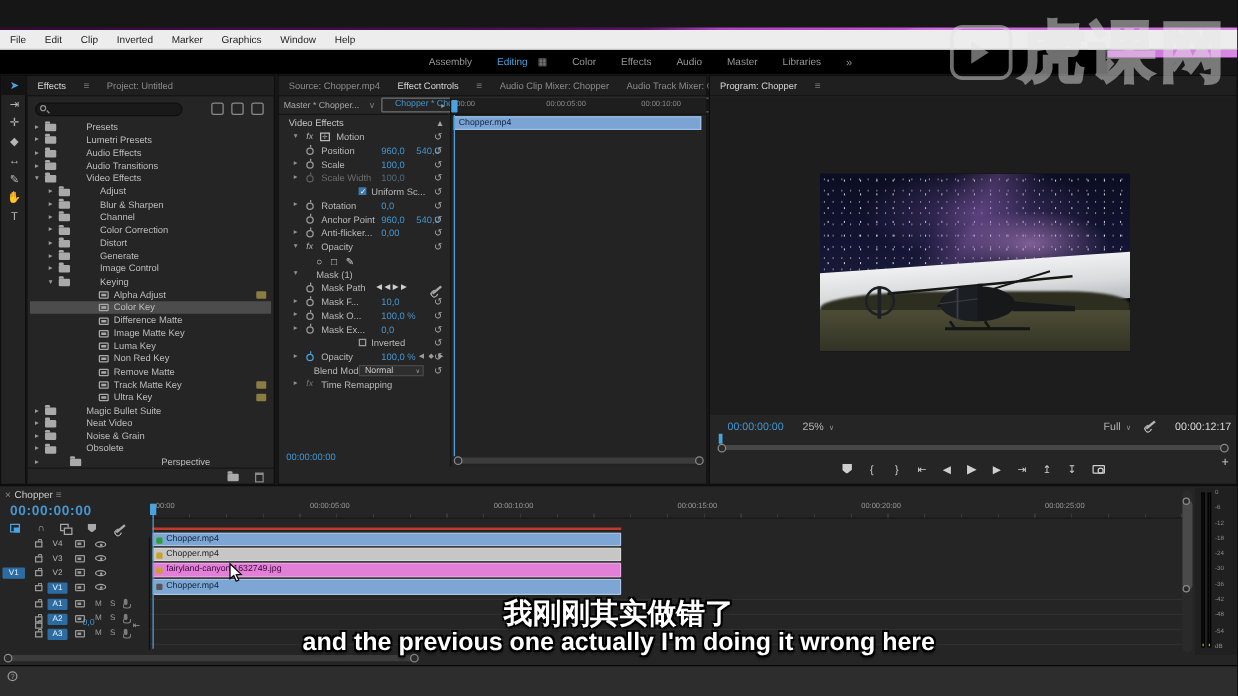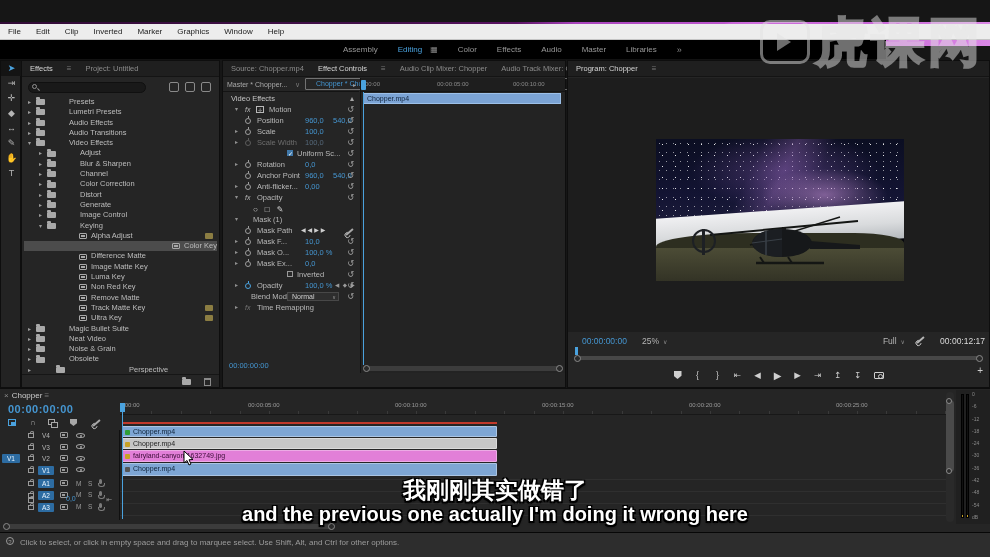--- a/index.html
+++ b/index.html
@@ -406,21 +406,21 @@
           <span>Keying</span>
 
         </div>
         <div class="trow" style="padding-left: 26px;">
           <span class="chev" style="visibility: hidden;"></span>
           <span class="ficon" style="visibility: hidden;"></span>
           <span class="eicon"></span>
           <span>Alpha Adjust</span>
           <span class="badge"></span>
         </div>
-        <div class="trow sel" style="padding-left: 26px; justify-content: flex-end;">
+        <div class="trow sel" style="padding-left: 26px;">
           <span class="chev" style="visibility: hidden;"></span>
           <span class="ficon" style="visibility: hidden;"></span>
           <span class="eicon"></span>
           <span>Color Key</span>
 
         </div>
         <div class="trow" style="padding-left: 26px;">
           <span class="chev" style="visibility: hidden;"></span>
           <span class="ficon" style="visibility: hidden;"></span>
           <span class="eicon"></span>
@@ -865,21 +865,20 @@
         <span>-36</span>
         <span>-42</span>
         <span>-48</span>
         <span>-54</span>
         <span>dB</span>
       </div>
   </div>
 
   <div id="statusbar">
     <span class="sic">?</span>
-    <span class="stxt">Click to select, or click in empty space and drag to marquee select. Use Shift, Alt, and Ctrl for other options.</span>
   </div>
 
   <div id="subs">
     <div id="sub1">我刚刚其实做错了</div>
     <div id="sub2">and the previous one actually I'm doing it wrong here</div>
   </div>
   <div id="watermark">
     <span id="wm-logo"></span>
     <span id="wm-text">虎课网</span>
   </div>

